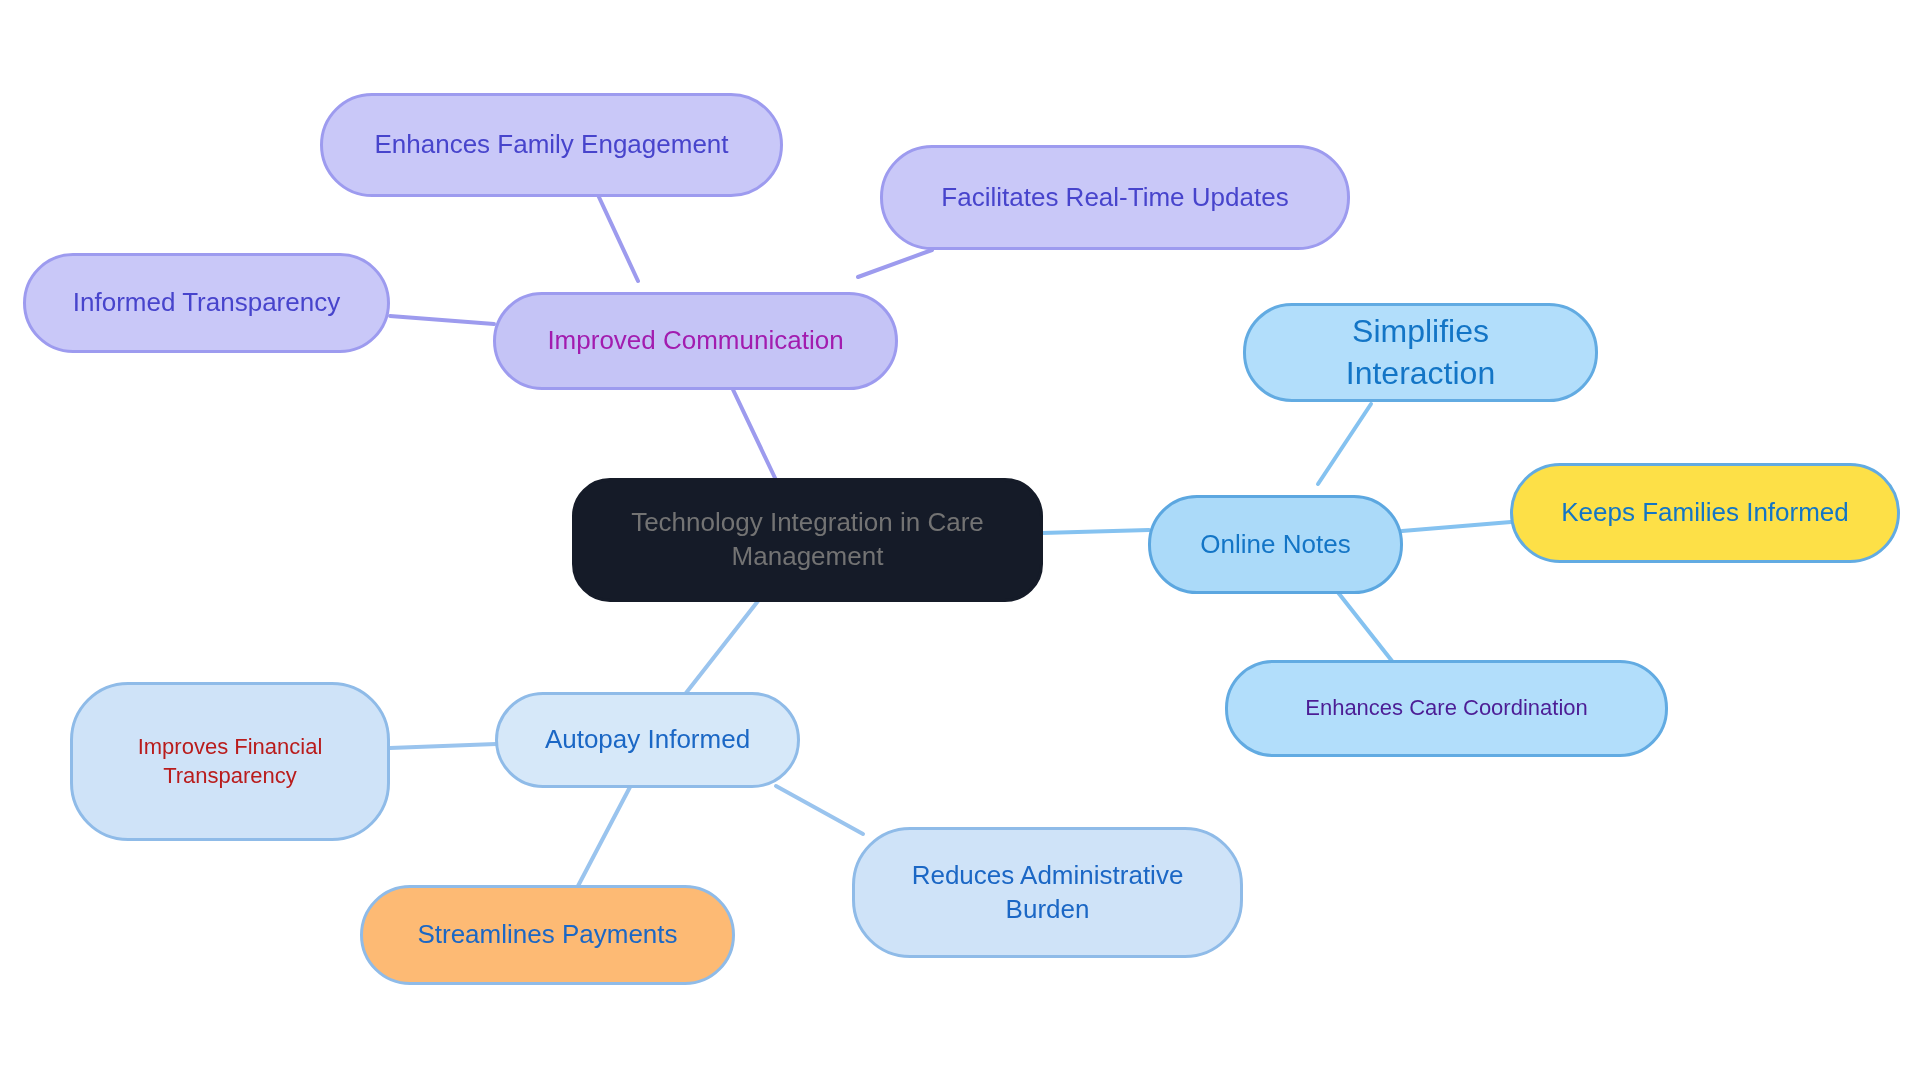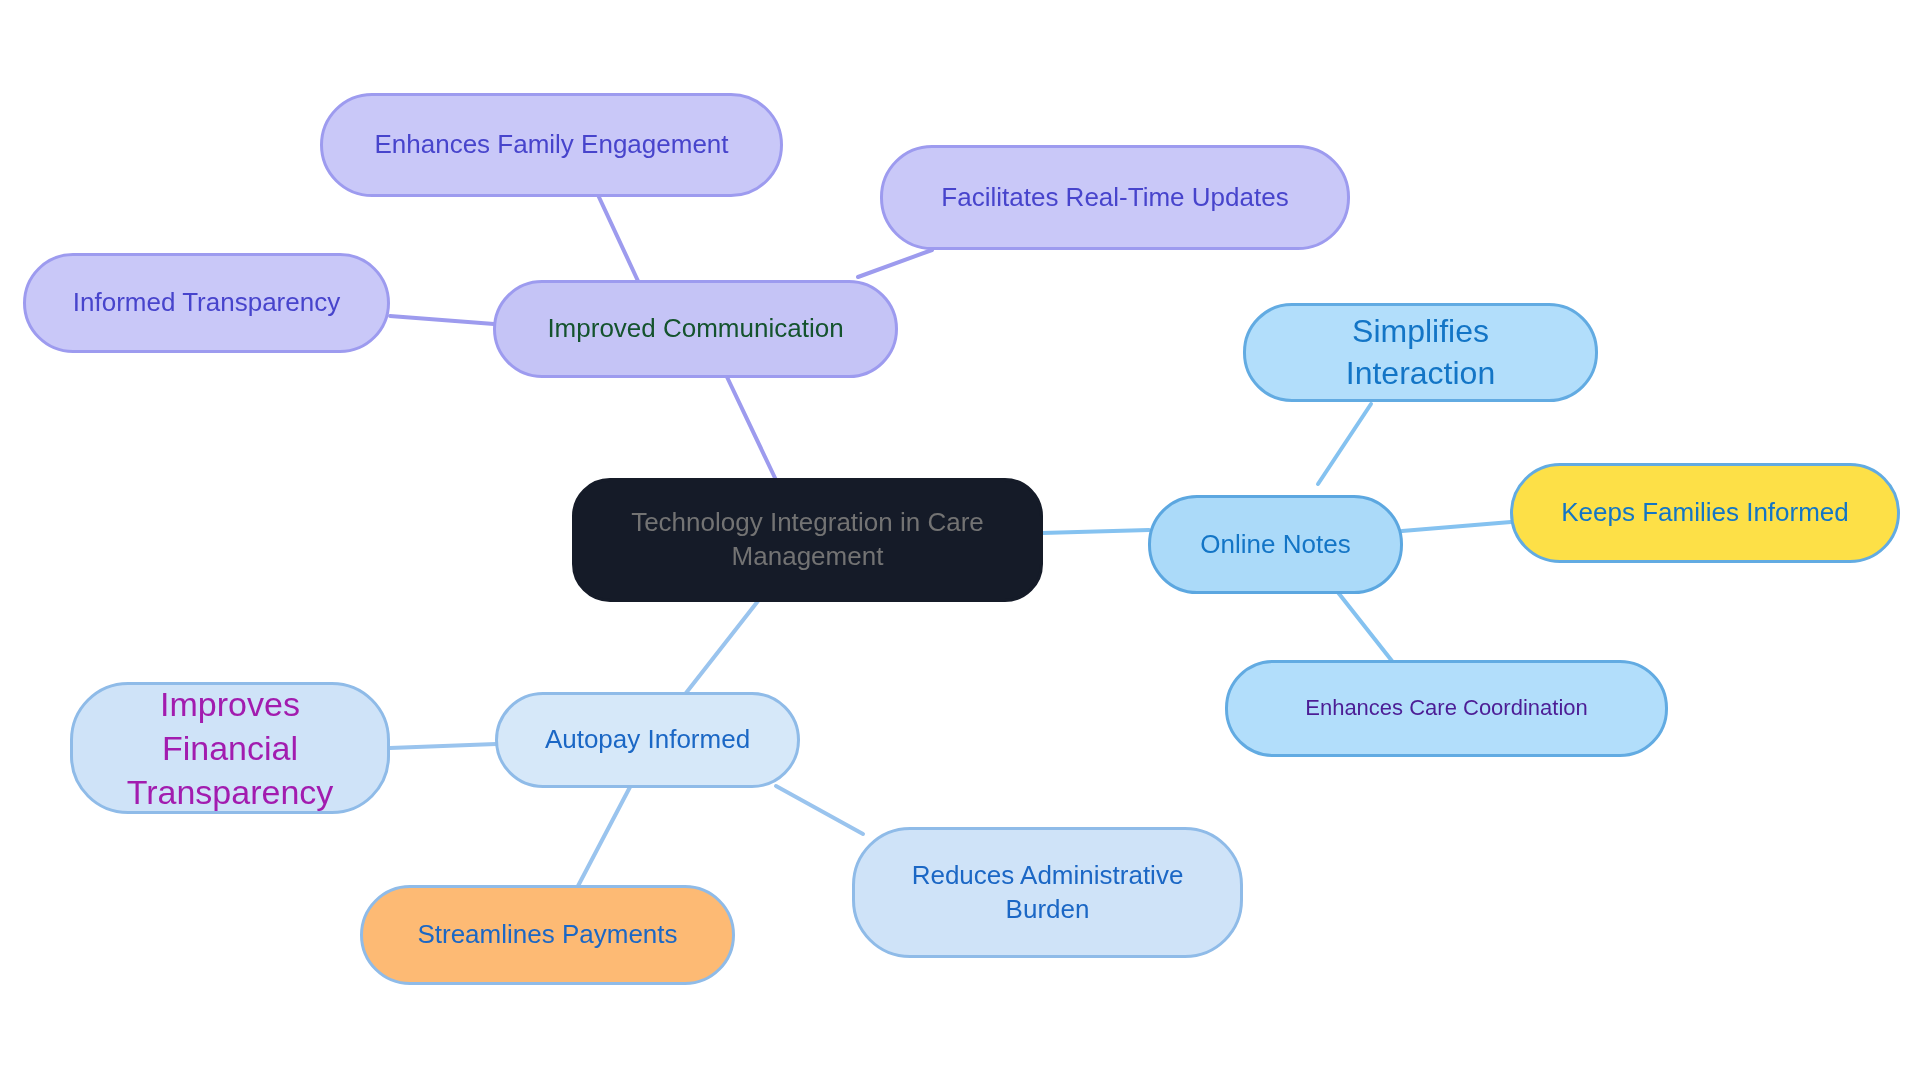--- a/index.html
+++ b/index.html
@@ -54,21 +54,21 @@
       <line x1="1329" y1="581" x2="1392" y2="661" stroke="#85c2f0" stroke-width="4" stroke-linecap="round"></line>
       <line x1="758" y1="601" x2="686" y2="693" stroke="#9ac4ee" stroke-width="4" stroke-linecap="round"></line>
       <line x1="390" y1="748" x2="496" y2="744" stroke="#9ac4ee" stroke-width="4" stroke-linecap="round"></line>
       <line x1="630" y1="787" x2="578" y2="886" stroke="#9ac4ee" stroke-width="4" stroke-linecap="round"></line>
       <line x1="776" y1="786" x2="863" y2="834" stroke="#9ac4ee" stroke-width="4" stroke-linecap="round"></line>
     </svg>
   <div id="node-layer">
       <div class="node" style="left: 572px; top: 478px; width: 471px; height: 124px; border-radius: 38px; background: rgb(21, 27, 40); border-color: rgb(21, 27, 40); color: #737373; font-size: 26px;">
         <span>Technology Integration in Care Management</span>
       </div>
-      <div class="node" style="left: 493px; top: 280px; width: 405px; height: 98px; border-radius: 49px; background: rgb(197, 196, 246); border-color: rgb(157, 155, 239); color: #14532d; font-size: 26px;">
+      <div class="node" style="left: 493px; top: 292px; width: 405px; height: 98px; border-radius: 49px; background: rgb(197, 196, 246); border-color: rgb(157, 155, 239); color: #a21caf; font-size: 26px;">
         <span>Improved Communication</span>
       </div>
       <div class="node" style="left: 320px; top: 93px; width: 463px; height: 104px; border-radius: 52px; background: rgb(201, 200, 248); border-color: rgb(157, 155, 239); color: rgb(71, 68, 204); font-size: 26px;">
         <span>Enhances Family Engagement</span>
       </div>
       <div class="node" style="left: 880px; top: 145px; width: 470px; height: 105px; border-radius: 52px; background: rgb(201, 200, 248); border-color: rgb(157, 155, 239); color: rgb(71, 68, 204); font-size: 26px;">
         <span>Facilitates Real-Time Updates</span>
       </div>
       <div class="node" style="left: 23px; top: 253px; width: 367px; height: 100px; border-radius: 50px; background: rgb(201, 200, 248); border-color: rgb(157, 155, 239); color: rgb(71, 68, 204); font-size: 26px;">
         <span>Informed Transparency</span>
@@ -81,21 +81,21 @@
       </div>
       <div class="node" style="left: 1510px; top: 463px; width: 390px; height: 100px; border-radius: 50px; background: #fde047; border-color: rgb(98, 171, 226); color: rgb(19, 117, 198); font-size: 26px;">
         <span>Keeps Families Informed</span>
       </div>
       <div class="node" style="left: 1225px; top: 660px; width: 443px; height: 97px; border-radius: 48px; background: rgb(178, 222, 251); border-color: rgb(98, 171, 226); color: #4c1d95; font-size: 22px;">
         <span>Enhances Care Coordination</span>
       </div>
       <div class="node" style="left: 495px; top: 692px; width: 305px; height: 96px; border-radius: 48px; background: rgb(214, 232, 249); border-color: rgb(143, 187, 232); color: rgb(27, 103, 197); font-size: 26px;">
         <span>Autopay Informed</span>
       </div>
-      <div class="node" style="left: 70px; top: 682px; width: 320px; height: 132px; border-radius: 58px; background: rgb(207, 227, 248); border-color: rgb(143, 187, 232); color: #a21caf; font-size: 34px;">
+      <div class="node" style="left: 70px; top: 682px; width: 320px; height: 159px; border-radius: 58px; background: rgb(207, 227, 248); border-color: rgb(143, 187, 232); color: #b91c1c; font-size: 22px;">
         <span>Improves Financial Transparency</span>
       </div>
       <div class="node" style="left: 360px; top: 885px; width: 375px; height: 100px; border-radius: 50px; background: #fdba74; border-color: rgb(143, 187, 232); color: rgb(27, 103, 197); font-size: 26px;">
         <span>Streamlines Payments</span>
       </div>
       <div class="node" style="left: 852px; top: 827px; width: 391px; height: 131px; border-radius: 58px; background: rgb(207, 227, 248); border-color: rgb(143, 187, 232); color: rgb(27, 103, 197); font-size: 26px;">
         <span>Reduces Administrative Burden</span>
       </div>
     </div>
 </div>

